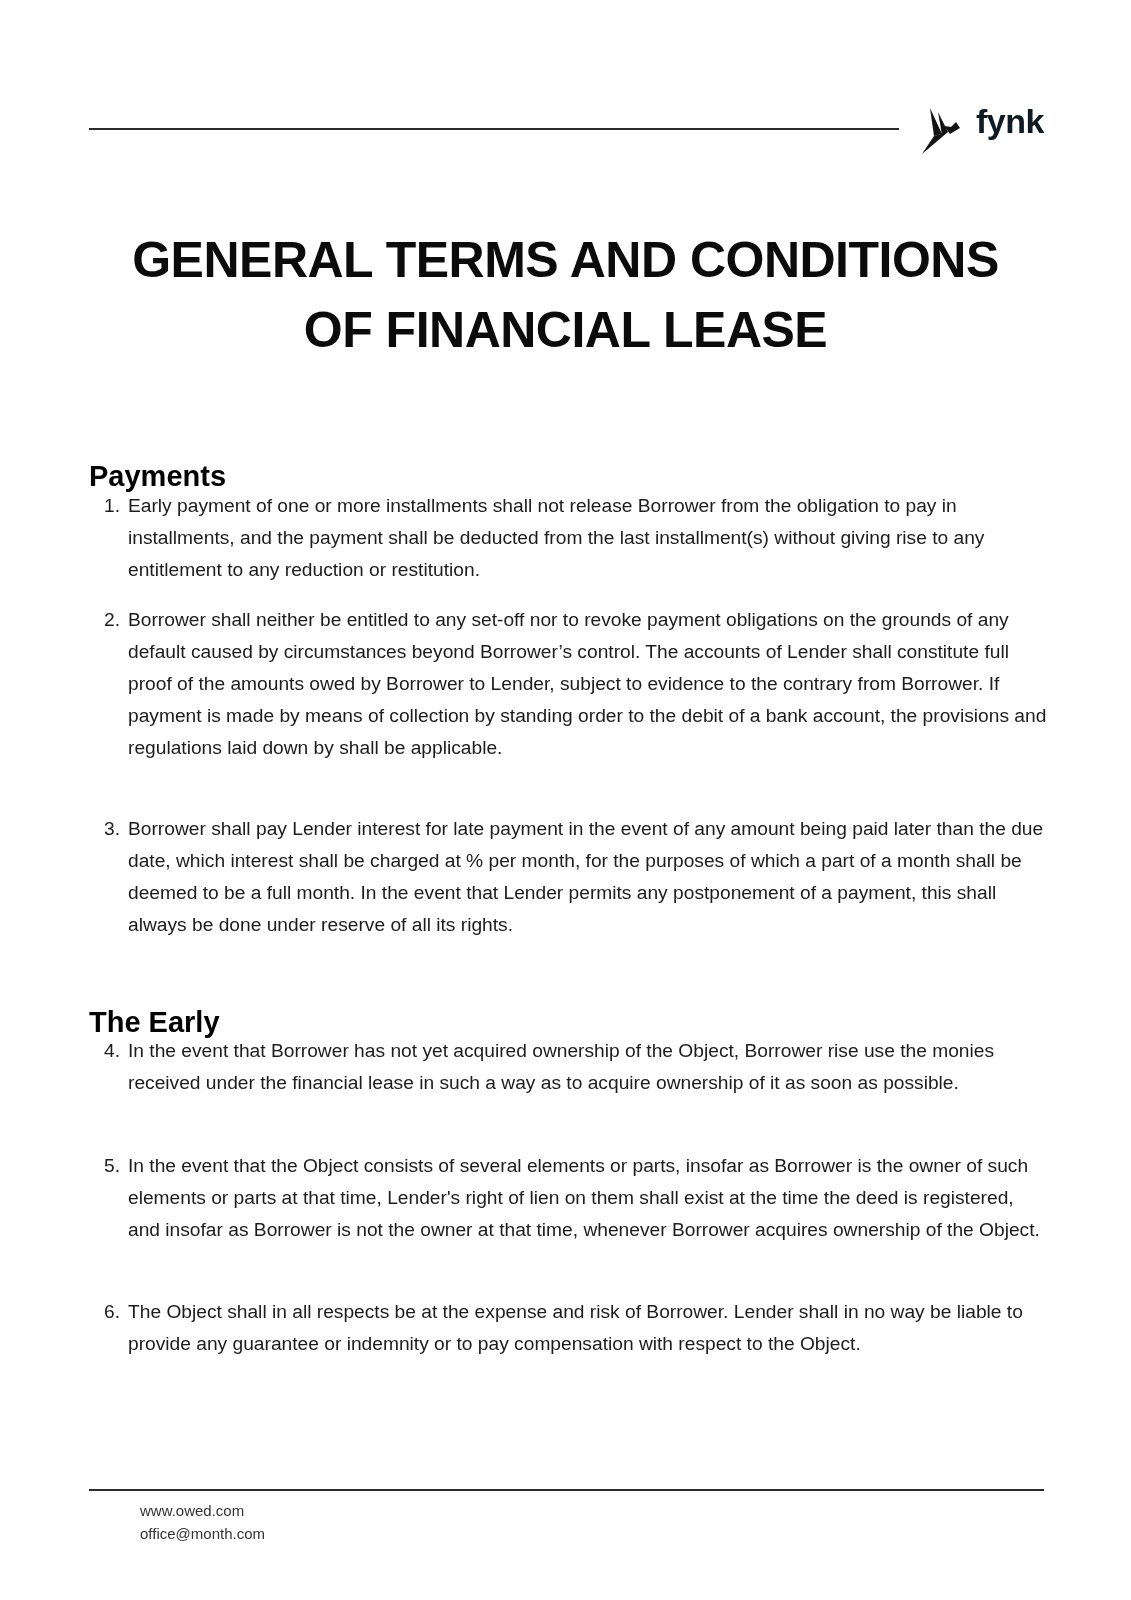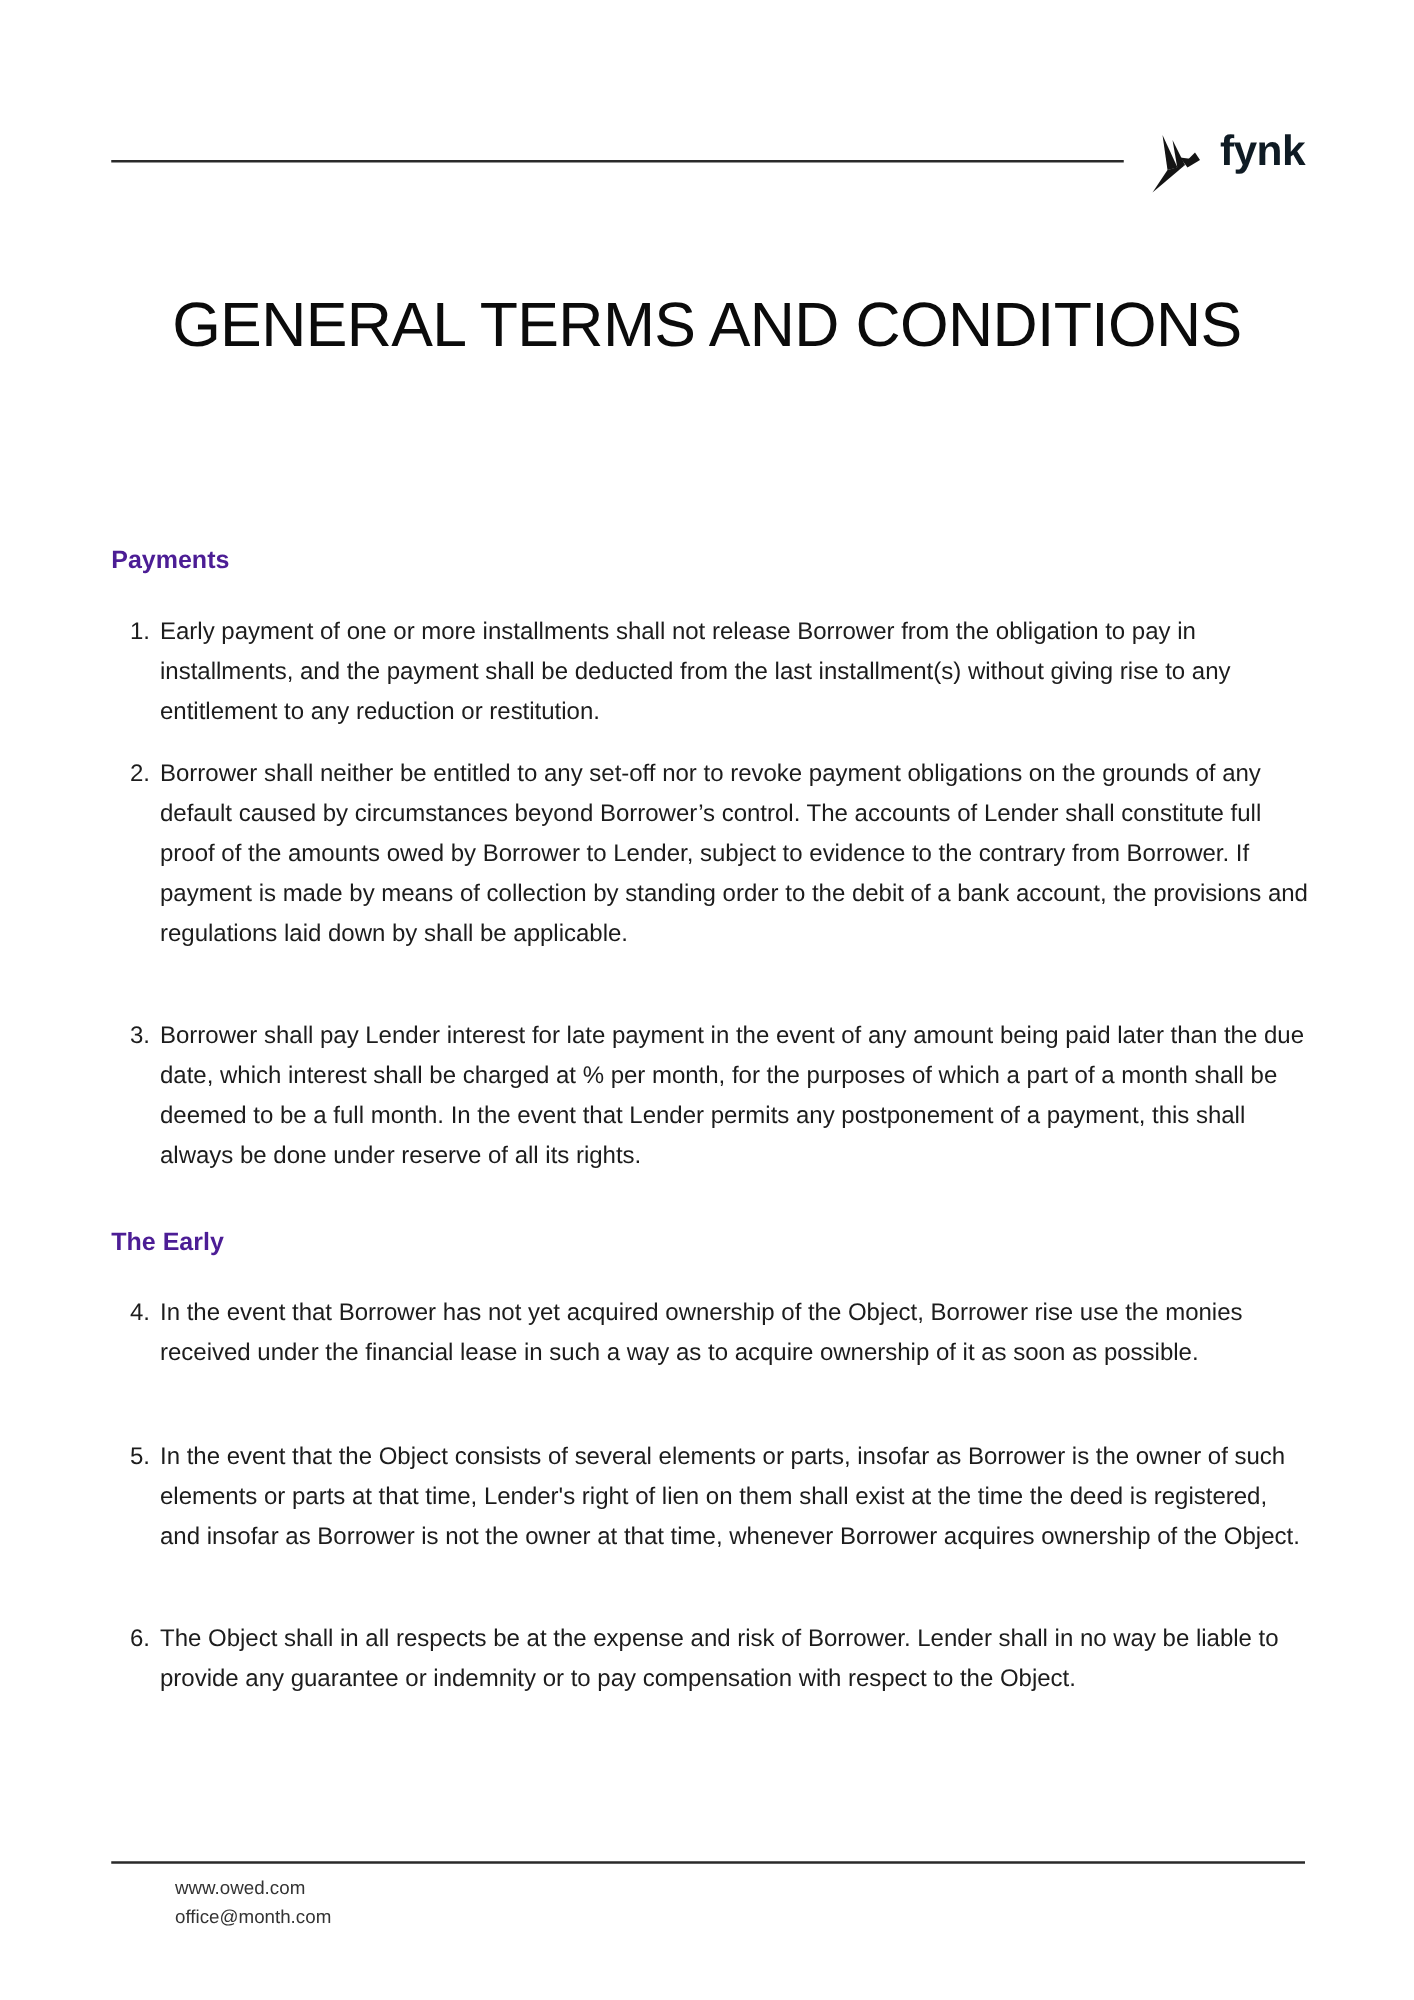--- a/index.html
+++ b/index.html
@@ -13,24 +13,24 @@
   .logo {
     position: absolute; left: 920px; top: 104px; height: 52px; display: flex; align-items: flex-start;
   }
   .logo svg { width: 50px; height: 52px; }
   .logo-text {
     font-family: "Liberation Sans", sans-serif; font-weight: 700; font-size: 34px;
     color: #0f1b24; margin-left: 6px; letter-spacing: -0.5px; line-height: 1;
   }
   .title {
     position: absolute; left: 0; top: 225px; width: 1131px; text-align: center;
-    font-weight: 400; font-size: 50px; line-height: 70px; color: #0b0b0b; letter-spacing: -0.5px;
+    font-weight: 700; font-size: 50px; line-height: 70px; color: #0b0b0b; letter-spacing: -0.5px;
   }
   .section-title {
-    position: absolute; left: 89px; font-weight: 700; font-size: 20px; color: #4c1d95; line-height: 36px;
+    position: absolute; left: 89px; font-weight: 700; font-size: 29px; color: #000000; line-height: 36px; margin-top: 28px;
   }
   .clause {
     position: absolute; left: 100px; width: 950px;
     font-size: 19.2px; line-height: 32px; color: #1c1c1c;
   }
   .clause .num {
     position: absolute; left: 0; top: 0; width: 20px; text-align: right;
   }
   .clause .text { margin-left: 28px; display: block; }
   .footer-rule {
@@ -51,20 +51,21 @@
     <polygon points="18,8 28,28 22,31" fill="#141414"></polygon>
     <polygon points="24,22 40,24 30,30" fill="#141414"></polygon>
     <polygon points="30,24 36,18 40,24" fill="#141414"></polygon>
     <polygon points="14,32 28,28 2,50" fill="#141414"></polygon>
   </svg>
   <span class="logo-text">fynk</span>
 </div>
 
 <div class="title">
   <div>GENERAL TERMS AND CONDITIONS</div>
+  <div>OF FINANCIAL LEASE</div>
 </div>
 
 <div class="section-title" style="top:430px;">Payments</div>
 
 <div class="clause" style="top:490px;">
   <span class="num">1.</span>
   <span class="text">Early payment of one or more installments shall not release Borrower from the obligation to pay in installments, and the payment shall be deducted from the last installment(s) without giving rise to any entitlement to any reduction or restitution.</span>
 </div>
 
 <div class="clause" style="top:604px;">

